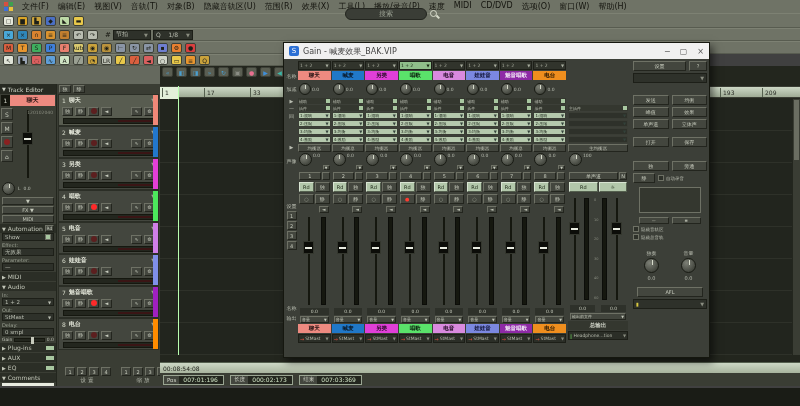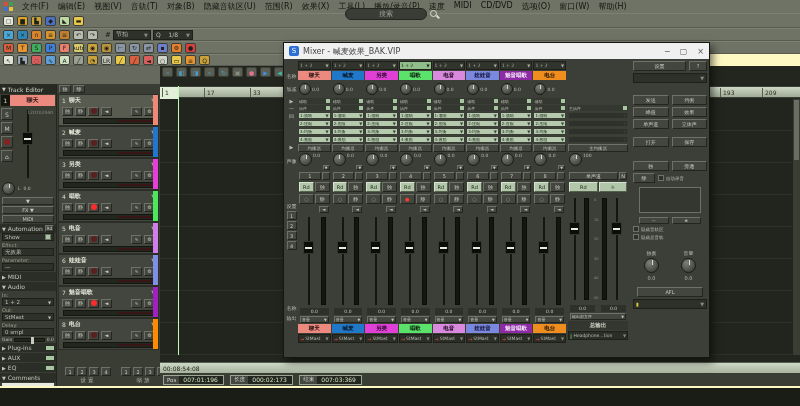--- a/index.html
+++ b/index.html
@@ -1,17 +1,17 @@
 <!DOCTYPE html>
 <html><head>
 <meta charset="utf-8">
 <style>
   html,body{margin:0;padding:0;background:#1a1c16;}
   *{box-sizing:border-box;font-family:"DejaVu Sans",sans-serif;}
-  #stage{position:relative;width:800px;height:388px;overflow:hidden;background:#fef9c3;}
+  #stage{position:relative;width:800px;height:388px;overflow:hidden;background:#404040;}
   
   .menubar{position:absolute;left:0;top:0;width:800px;height:13px;background:#6f7366;display:flex;align-items:center;gap:9px;padding:0 4px;font-size:8px;color:#15150f;}
   .applogo{width:9px;height:9px;display:grid;grid-template-columns:4px 4px;grid-gap:1px;}
   .applogo i{background:#d94f3f;}.applogo i:nth-child(2){background:#3f9f4f;}.applogo i:nth-child(3){background:#3f6fd9;}.applogo i:nth-child(4){background:#e8c23f;}
   .menu-item{white-space:nowrap;cursor:default;}
   .tb{position:absolute;left:0;width:800px;background:#6f7366;display:flex;align-items:center;gap:3px;padding:0 3px;border-top:1px solid #7d8173;border-bottom:1px solid #585c50;}
   .tb1{top:13px;height:15px;}.tb2{top:28px;height:13px;}.tb3{top:41px;height:13px;}.tb4{top:54px;height:12px;width:295px;}
   .chip{width:11px;height:10px;border-radius:2px;border:1px solid #3d4037;display:flex;align-items:center;justify-content:center;font-size:6px;color:#1d1f18;overflow:hidden;flex:0 0 auto;}
   .searchpill{position:absolute;left:345px;top:8px;width:82px;height:12px;background:#3a3d36;border:1px solid #23251f;border-radius:6px;display:flex;align-items:center;justify-content:center;font-size:7px;color:#9aa092;}
   .magicon{position:absolute;left:430px;top:10px;width:7px;height:7px;border:1.3px solid #d8dccc;border-radius:50%;}
@@ -602,21 +602,21 @@
       </span>
     <span class="pbox">
         <span class="k">结束</span>
         <span class="v">007:03:369</span>
       </span>
   </div>
 
   <div class="mixer">
     <div class="mxtitle">
       <span class="mxico">S</span>
-      <span>Mixer - 喊麦效果_BAK.VIP</span>
+      <span>Gain - 喊麦效果_BAK.VIP</span>
       <span class="winbtns">
         <span>─</span>
         <span>▢</span>
         <span>×</span>
       </span>
     </div>
     <div class="mxbody">
 
       <div class="rail">
         <div class="railrow" style="height:9px;"></div>

